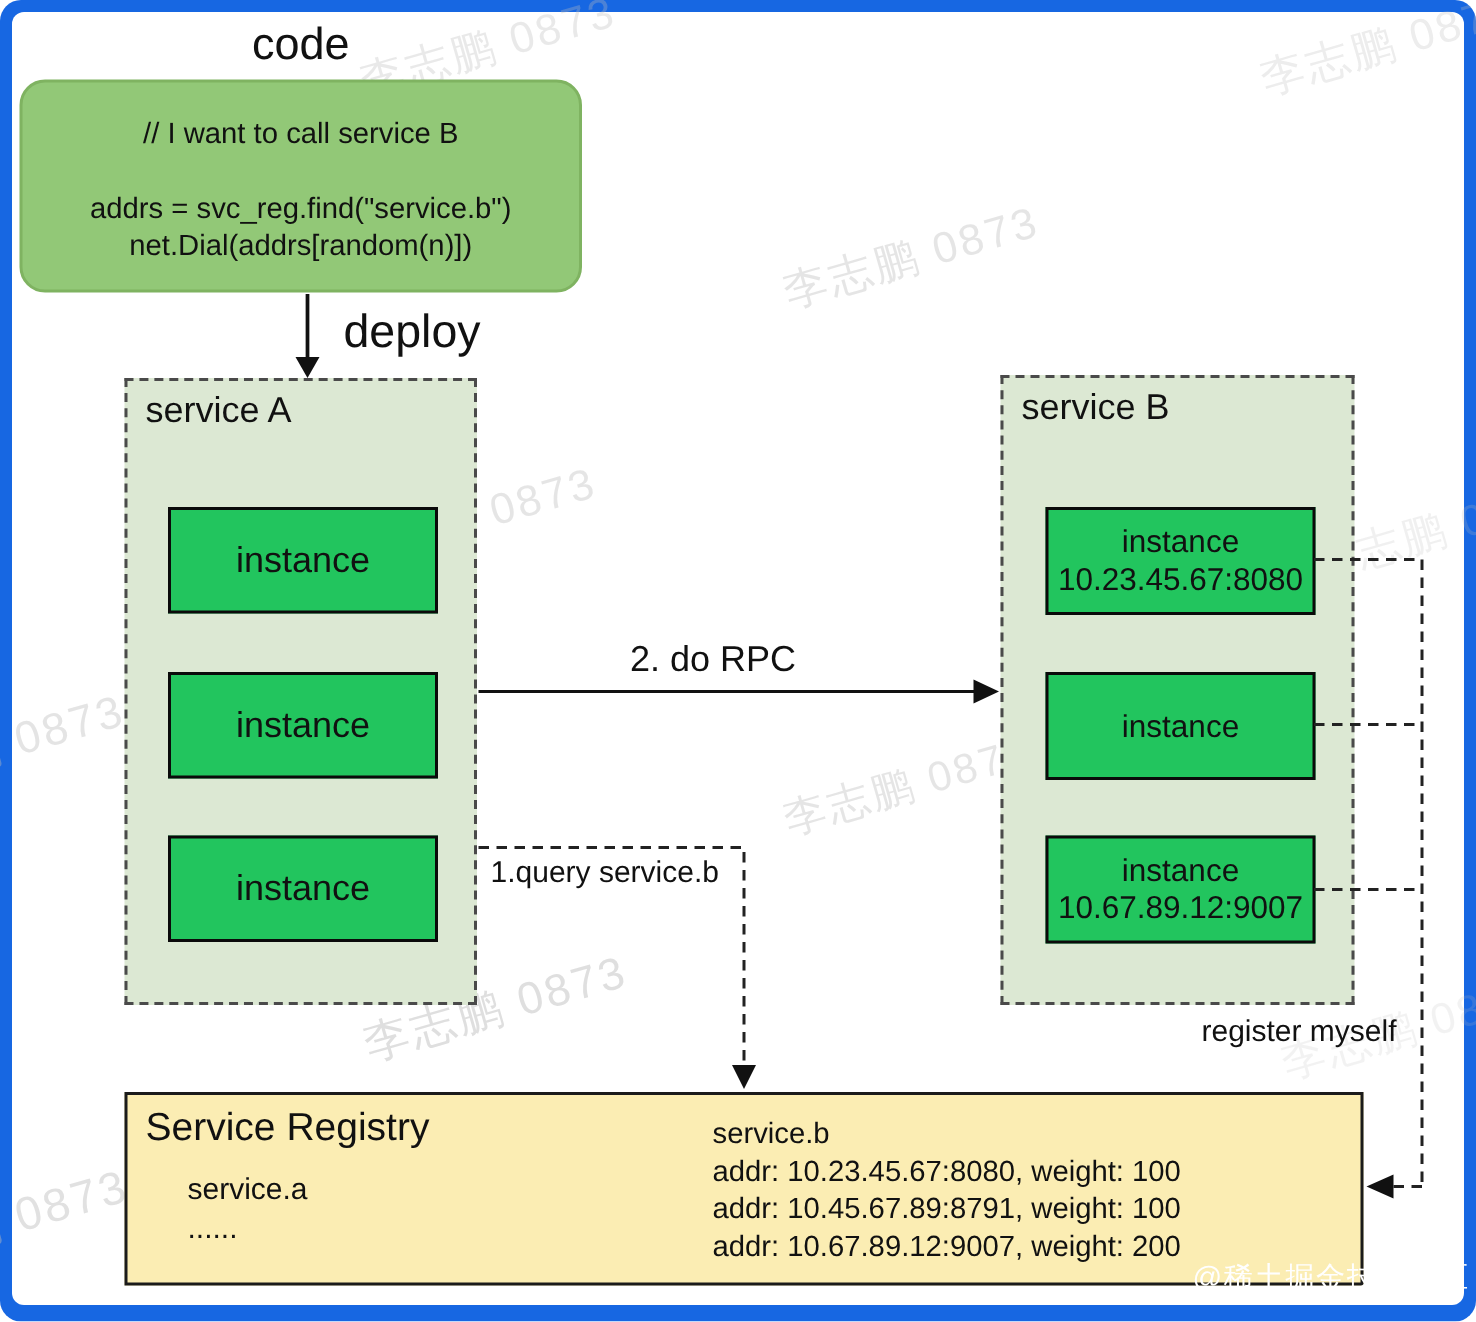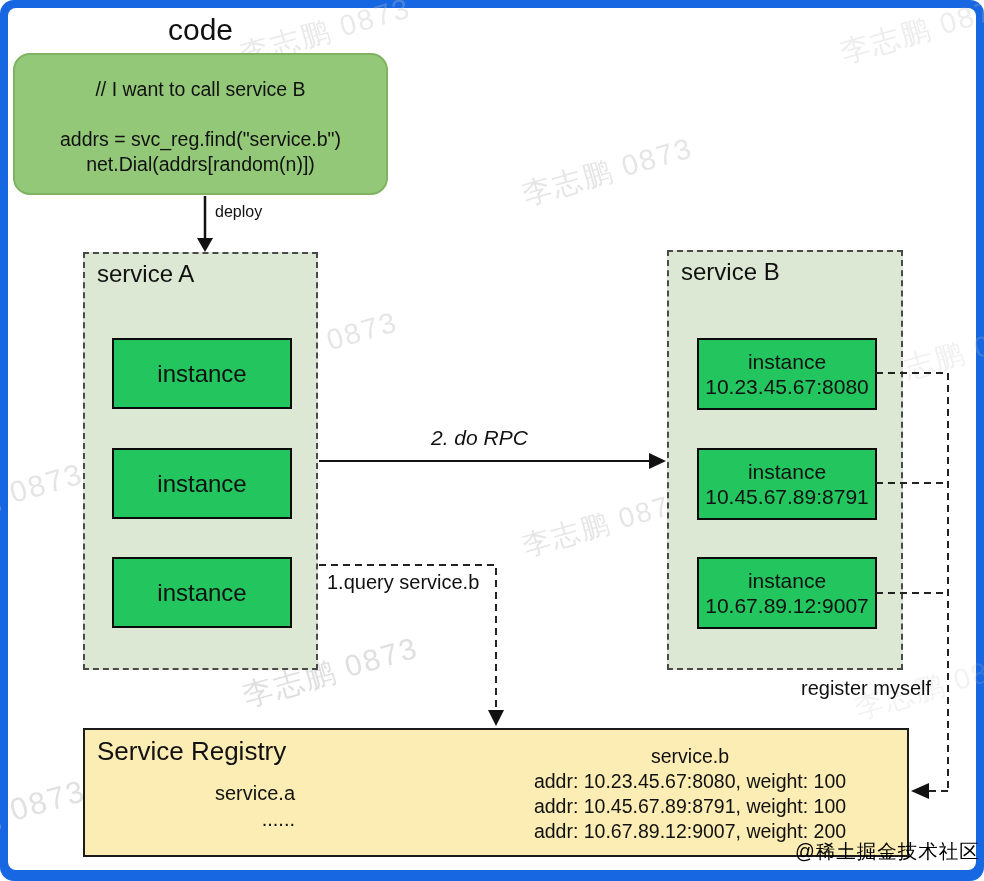--- a/index.html
+++ b/index.html
@@ -14,38 +14,38 @@
     background:#ffffff;border-radius:8px;z-index:0;
   }
   
   .wm{
     position:absolute;z-index:1;font-size:29px;color:#bdbdbd;
     transform:rotate(-16deg);white-space:nowrap;letter-spacing:2px;
     pointer-events:none;
   }
   .brand-wm{
     position:absolute;left:795px;top:838px;z-index:7;
-    font-size:19.5px;color:#000000;letter-spacing:1px;
+    font-size:19.5px;color:#ffffff;letter-spacing:1px;
   }
   
   .code-title{
     position:absolute;left:13px;top:13px;width:375px;text-align:center;
     font-size:30px;z-index:4;
   }
   .code-box{
     position:absolute;left:13px;top:53px;width:375px;height:142px;
     background:#92C877;border:2px solid #7FB361;border-radius:17px;
     box-sizing:border-box;z-index:2;text-align:center;
     font-size:19.5px;line-height:25px;padding-top:22px;
   }
   .code-comment{margin-bottom:25px;}
   
   .flow-label{position:absolute;z-index:4;white-space:nowrap;}
-  .deploy-label{left:215px;top:203px;font-size:16px;}
-  .rpc-label{left:431px;top:426px;font-size:21px;font-style:italic;}
+  .deploy-label{left:229px;top:203px;font-size:31px;}
+  .rpc-label{left:420px;top:426px;font-size:24px;}
   .query-label{left:327px;top:571px;font-size:20px;}
   .register-label{left:801px;top:677px;font-size:20px;}
   
   .panel{
     position:absolute;background:#DCE8D3;border:2px dashed #4a4a4a;
     box-sizing:border-box;z-index:2;
   }
   .panel-a{left:83px;top:252px;width:235px;height:418px;}
   .panel-b{left:667px;top:250px;width:236px;height:420px;}
   .panel-title{position:absolute;left:12px;top:6px;font-size:24px;}
@@ -59,25 +59,25 @@
   .a1{top:84px;} .a2{top:194px;} .a3{top:303px;}
   .b1{top:86px;} .b2{top:196px;} .b3{top:305px;}
   
   .registry{
     position:absolute;left:83px;top:728px;width:826px;height:129px;
     background:#FBEDB3;border:2px solid #1b1b1b;box-sizing:border-box;
     z-index:2;
   }
   .registry-title{position:absolute;left:12px;top:6px;font-size:26px;}
   .reg-col-a{
-    position:absolute;left:40px;top:50px;width:170px;text-align:right;
+    position:absolute;left:40px;top:50px;width:170px;text-align:left;
     font-size:20px;line-height:26px;
   }
   .reg-col-b{
-    position:absolute;left:390px;top:14px;width:430px;text-align:center;
+    position:absolute;left:390px;top:14px;width:430px;text-align:left;
     font-size:19.5px;line-height:25px;
   }
   
   .connectors{position:absolute;left:0;top:0;z-index:3;pointer-events:none;}
 </style>
 </head>
 <body>
 
 <div class="page">
   <div class="inner-bg"></div>
@@ -109,21 +109,20 @@
   </div>
 
   <div class="panel panel-b">
     <div class="panel-title">service B</div>
     <div class="inst inst-b b1">
       <div>instance</div>
       <div>10.23.45.67:8080</div>
     </div>
     <div class="inst inst-b b2">
       <div>instance</div>
-      <div>10.45.67.89:8791</div>
     </div>
     <div class="inst inst-b b3">
       <div>instance</div>
       <div>10.67.89.12:9007</div>
     </div>
   </div>
 
   <div class="flow-label rpc-label">2. do RPC</div>
   <div class="flow-label query-label">1.query service.b</div>
   <div class="flow-label register-label">register myself</div>

